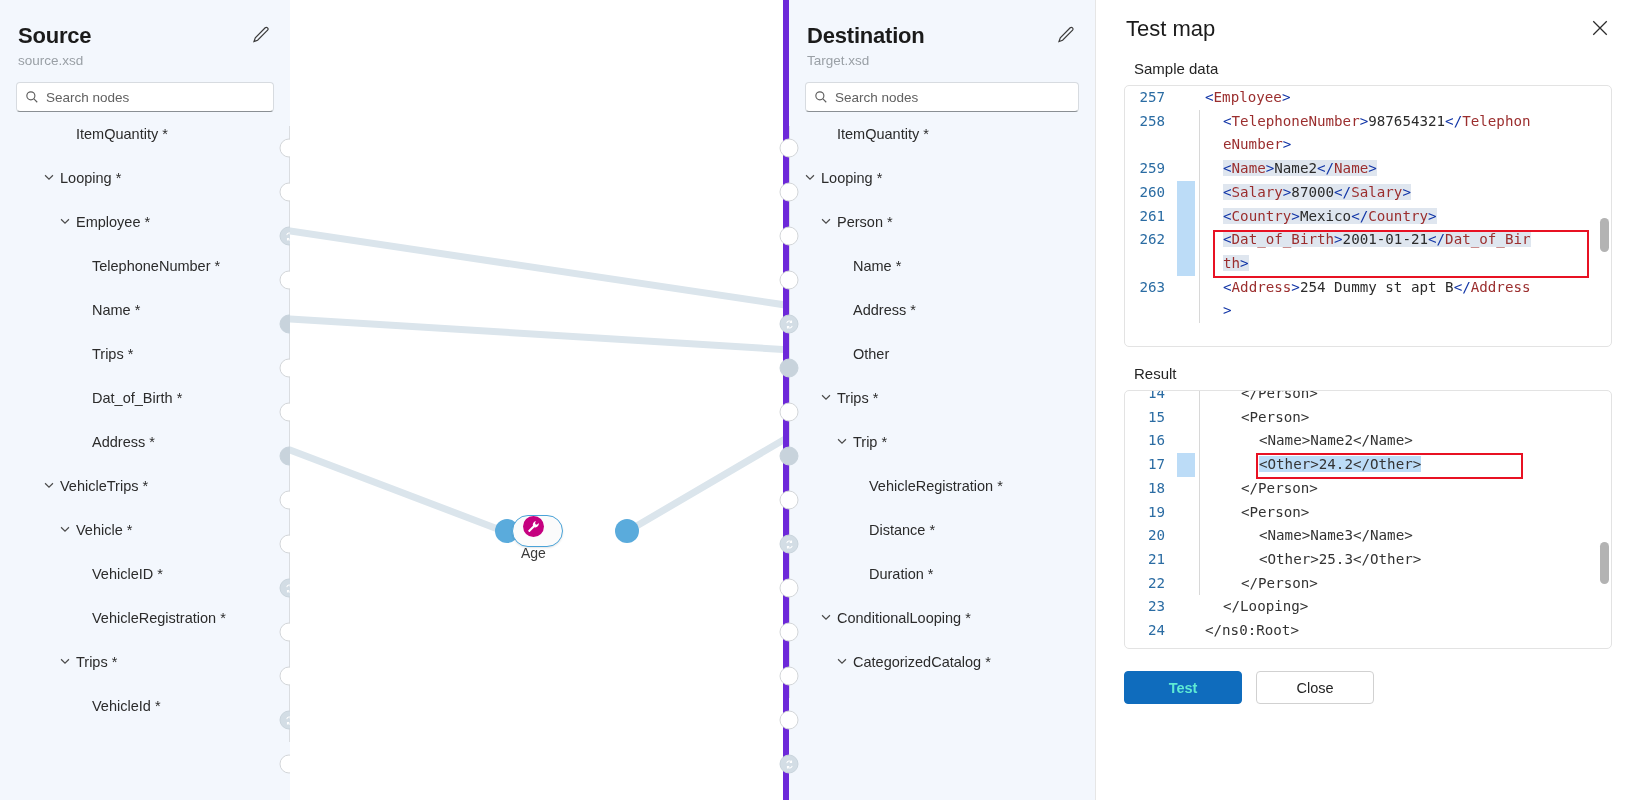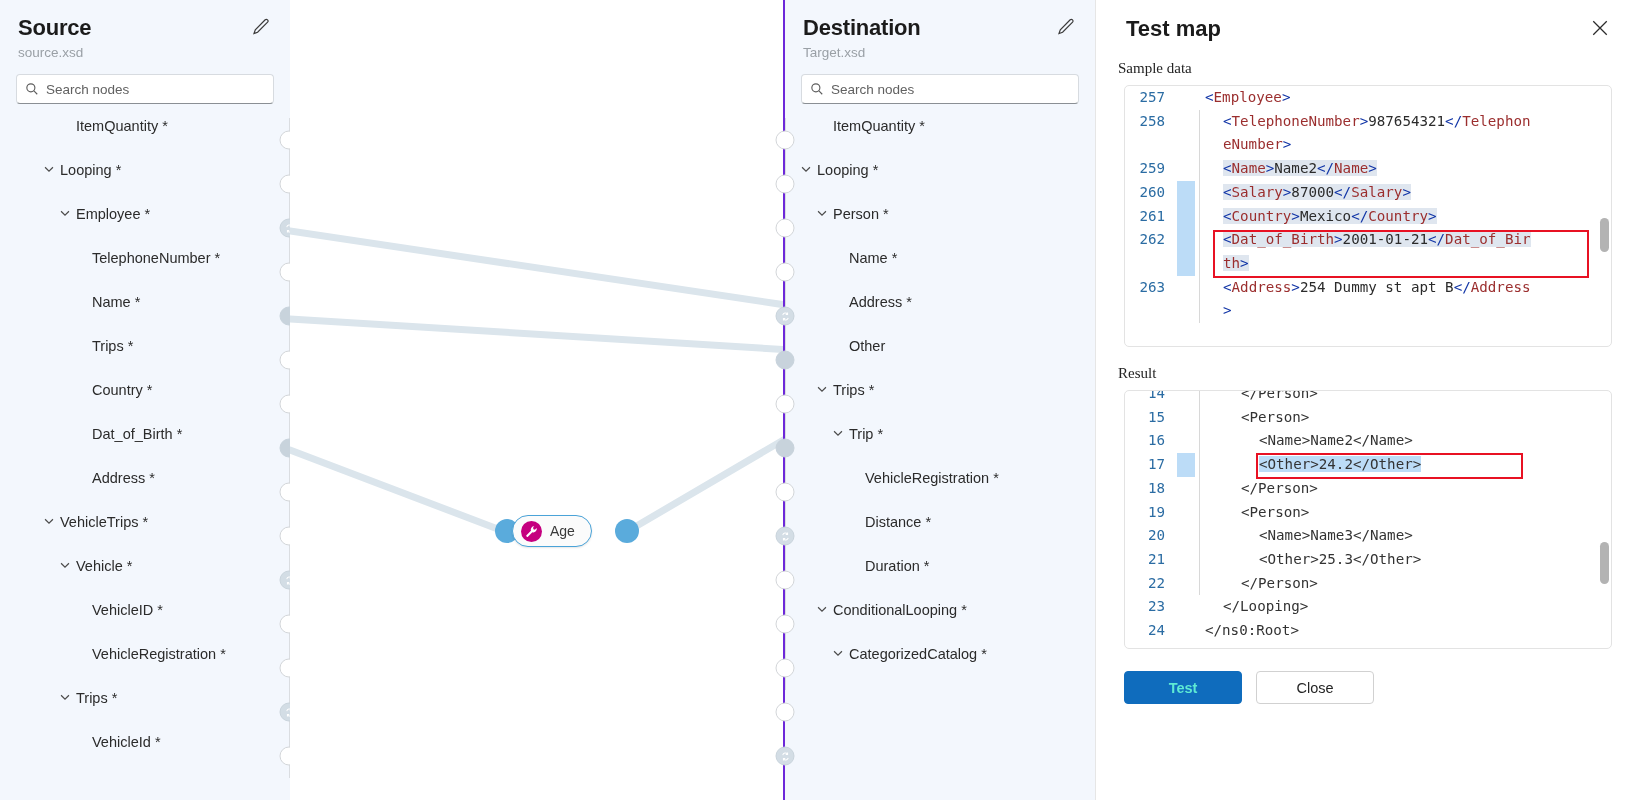--- a/index.html
+++ b/index.html
@@ -17,21 +17,21 @@
     display: flex;
   }
 
   
   .src-panel {
     position: relative;
     width: 290px; height: 800px;
     background: #f3f7fd;
     flex: 0 0 290px;
   }
-  .panel-head { padding: 14px 18px 0 18px; position: relative; }
+  .panel-head { padding: 14px 18px 0 18px; position: relative; margin-top: 8px; }
   .panel-title {
     font-size: 22px; font-weight: 700; letter-spacing: -.2px;
     color: #1b1b1b; line-height: 28px;
   }
   .panel-sub {
     font-size: 13.5px; color: #9aa0a6; margin-top: 2px; line-height: 18px;
   }
   .pencil-btn {
     position: absolute; right: 16px; top: 14px;
     width: 26px; height: 26px; cursor: pointer;
@@ -119,44 +119,44 @@
     position: absolute; width: 24px; height: 24px; border-radius: 50%;
     background: #5aabdc; z-index: 4; cursor: pointer;
   }
 
   
   .dst-panel {
     position: relative;
     width: 312px; height: 800px;
     background: #f3f7fd;
     flex: 0 0 312px;
-    border-left: 2px solid #6d28d9;
+    border-left: 6px solid #6d28d9;
   }
   .dst-panel .tree-row { padding-left: 56px; }
 
   
   .test-panel {
     position: relative;
     width: 535px; height: 800px;
     flex: 0 0 535px;
     background: #ffffff;
     border-left: 1px solid #e6e6e6;
     padding: 0 18px;
   }
   .tm-title {
-    font-size: 22px; font-weight: 700; color: #1b1b1b;
+    font-size: 22px; font-weight: 400; color: #1b1b1b;
     padding: 16px 0 0 12px;
   }
   .tm-close {
     position: absolute; right: 16px; top: 14px;
     width: 28px; height: 28px; cursor: pointer;
     display: flex; align-items: center; justify-content: center;
   }
   .sec-label {
-    font-size: 15px; color: #242424; margin: 18px 0 8px 4px; font-family: Liberation Serif, serif;
+    font-size: 15px; color: #242424; margin: 18px 0 8px 20px;
   }
   .code-box {
     position: relative;
     margin-left: 10px;
     border: 1px solid #e3e3e3;
     border-radius: 5px;
     background: #ffffff;
     overflow: hidden;
   }
   #sample-box { height: 262px; }
@@ -269,24 +269,20 @@
         <div class="tree-row" style="padding-left: 74px;">
           <span class="chev"></span>
           <span class="lbl">Name *</span>
         </div>
         <div class="dot filled" style="left: 289px; top: 198px;"></div>
         <div class="tree-row" style="padding-left: 74px;">
           <span class="chev"></span>
           <span class="lbl">Trips *</span>
         </div>
         <div class="dot" style="left: 289px; top: 242px;"></div>
-        <div class="tree-row" style="padding-left: 74px;">
-          <span class="chev"></span>
-          <span class="lbl">Country *</span>
-        </div>
         <div class="dot" style="left: 289px; top: 286px;"></div>
         <div class="tree-row" style="padding-left: 74px;">
           <span class="chev"></span>
           <span class="lbl">Dat_of_Birth *</span>
         </div>
         <div class="dot filled" style="left: 289px; top: 330px;"></div>
         <div class="tree-row" style="padding-left: 74px;">
           <span class="chev"></span>
           <span class="lbl">Address *</span>
         </div>
@@ -352,21 +348,21 @@
       <line x1="0" y1="319" x2="502" y2="350" stroke="#dbe5ec" stroke-width="7" stroke-linecap="round"></line>
 
       <line x1="0" y1="450" x2="213" y2="531" stroke="#dbe5ec" stroke-width="7" stroke-linecap="round"></line>
 
       <line x1="338" y1="531" x2="502" y2="435" stroke="#dbe5ec" stroke-width="7" stroke-linecap="round"></line>
     </svg>
 
     <div class="fn-handle" style="left:205px; top:519px;"></div>
     <div class="fn-handle" style="left:325px; top:519px;"></div>
 
-    <div class="fn-node" style="left:222px; top:515px;">
+    <div class="fn-node" style="left:222px; top:515px;flex-direction:column;">
       <span class="fn-icon">
         <svg width="13" height="13" viewBox="0 0 16 16" fill="#ffffff">
           <path d="M11.3 1.6a4.2 4.2 0 0 0-4 5.5L2.1 12.3a1.3 1.3 0 1 0 1.8 1.8l5.2-5.2a4.2 4.2 0 0 0 5.2-5.3l-2.1 2.1-1.8-.5-.5-1.8z"></path>
         </svg>
       </span>
       <span class="fn-label">Age</span>
     </div>
   </div>
 
   <div class="dst-panel">

